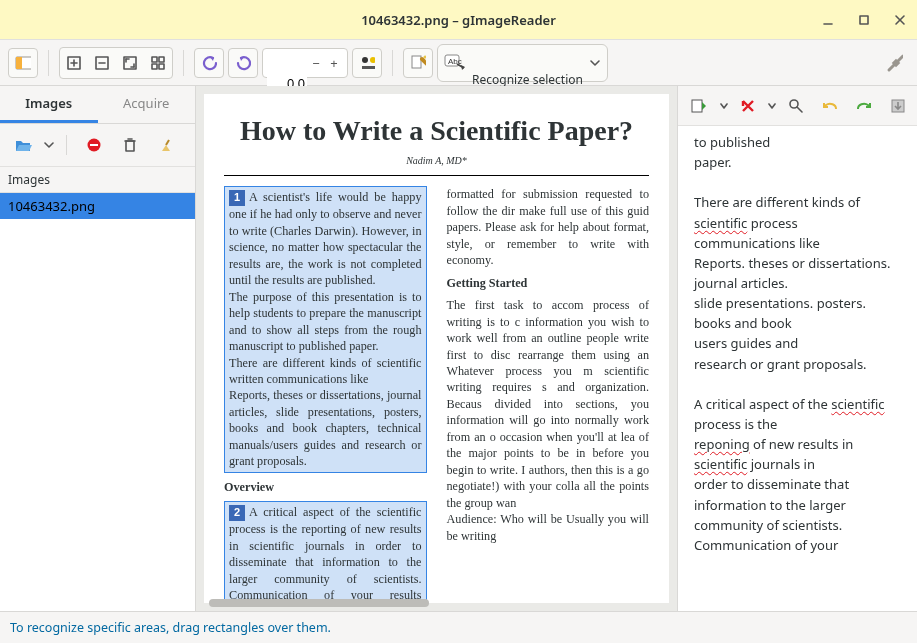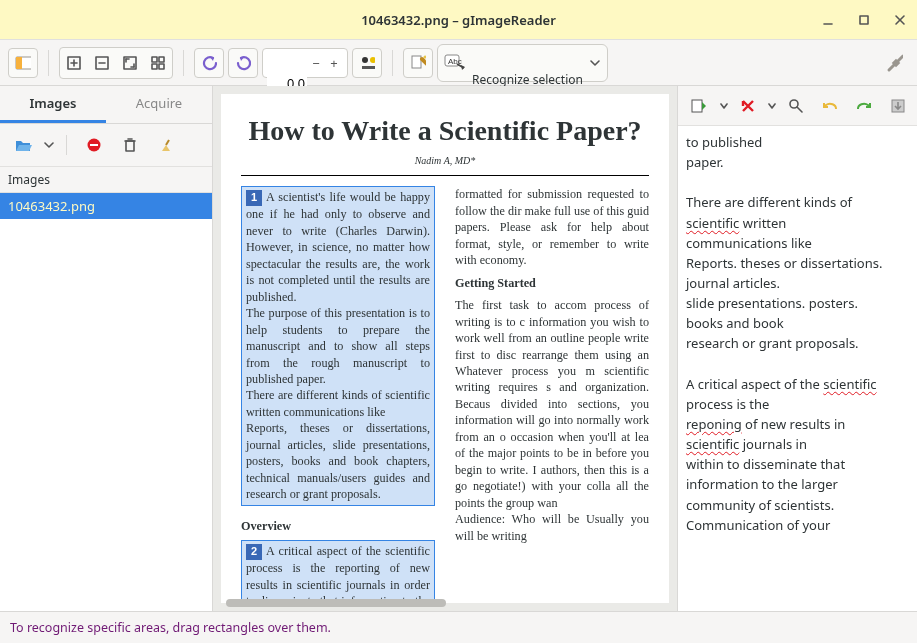--- a/index.html
+++ b/index.html
@@ -98,21 +98,21 @@
 
   
   .main {
     flex:1;
     display:flex;
     min-height:0;
   }
 
   
   .left-pane {
-    width: 213px;
+    width: 196px;
     background:#f6f5f4;
     border-right:1px solid #d9d8d6;
     display:flex; flex-direction:column;
   }
   .tabs {
     display:flex;
     border-bottom:1px solid #d9d8d6;
   }
   .tab {
     flex:1;
@@ -140,21 +140,21 @@
     border-bottom:1px solid #e2e1df;
     background:#f6f5f4;
   }
   .file-list {
     flex:1;
     background:#fff;
   }
   .file-item {
     padding:4px 8px;
     background:#3584e4;
-    color:#fef9c3;
+    color:#000000;
     cursor:pointer;
   }
 
   
   .center {
     flex:1;
     background:#eaeae7;
     display:flex;
     padding:8px;
     min-width:0;
@@ -172,21 +172,21 @@
   }
   .page-title { text-align:center; font-weight:700; font-size:28px; margin:0 0 4px 0;}
   .page-auth { text-align:center; font-style:italic; font-size:10px; margin-bottom:8px;}
   .hr { border:0; border-top:1.5px solid #000; margin:4px 0 10px 0;}
   .cols { display:flex; gap:20px; }
   .col { flex:1 1 0; text-align:justify; }
   .sel {
     background:#cfe1f7;
     border:1px solid #3584e4;
     padding:2px 4px;
-    margin-bottom:12px;
+    margin-bottom:6px;
   }
   .sel-num {
     display:inline-block;
     background:#3968b6; color:#fff;
     width:16px; height:16px; font-size:11px;
     text-align:center; font-weight:bold;
     margin-right:4px;
     font-family:sans-serif;
   }
   .subh { font-weight:700; margin:6px 0;}
@@ -213,35 +213,36 @@
     padding:0 6px;
     border-bottom:1px solid #e2e1df;
     background:#f6f5f4;
   }
   .out-text {
     flex:1;
     padding:6px 8px;
     overflow:hidden;
     font-size:13px;
     line-height:1.55;
+    margin-left:8px;
   }
   .spell-err {
     text-decoration: underline wavy #e01b24 1px;
     text-underline-offset: 2px;
   }
 
   
   .statusbar {
     height:32px;
     border-top:1px solid #d9d8d6;
     background:#f6f5f4;
     display:flex; align-items:center;
     padding:0 10px;
     font-size:12.5px;
-    color:#701a75;
+    color:#0369a1;
   }
 
   svg { display:block; }
   .i-stroke { stroke:#555; stroke-width:1.6; fill:none; stroke-linecap:round; stroke-linejoin:round;}
 </style>
 </head>
 <body>
 
 <div class="titlebar">
   <span class="titlebar-title">10463432.png – gImageReader</span>
@@ -501,33 +502,34 @@
             <path d="M8 4 L8 10 M5 8 L8 11 L11 8" stroke="#888" stroke-width="1.6" fill="none"></path>
           </svg>
         </button>
 
     </div>
     <div class="out-text">
       <div>to published</div>
       <div>paper.</div>
       <br>
       <div><span>There are different kinds of</span></div>
-      <div><span class="spell-err">scientific</span><span> written</span></div>
+      <div><span class="spell-err">scientific</span><span> process</span></div>
       <div>communications like</div>
       <div>Reports. theses or dissertations.</div>
       <div>journal articles.</div>
       <div>slide presentations. posters.</div>
       <div>books and book</div>
+      <div>users guides and</div>
       <div>research or grant proposals.</div>
       <br>
       <div><span>A critical aspect of the </span><span class="spell-err">scientific</span></div>
       <div>process is the</div>
       <div><span class="spell-err">reponing</span><span> of new results in</span></div>
       <div><span class="spell-err">scientific</span><span> journals in</span></div>
-      <div>within to disseminate that</div>
+      <div>order to disseminate that</div>
       <div>information to the larger</div>
       <div>community of scientists.</div>
       <div>Communication of your</div>
     </div>
   </div>
 </div>
 
 <div class="statusbar">
   <span>To recognize specific areas, drag rectangles over them.</span>
 </div>

